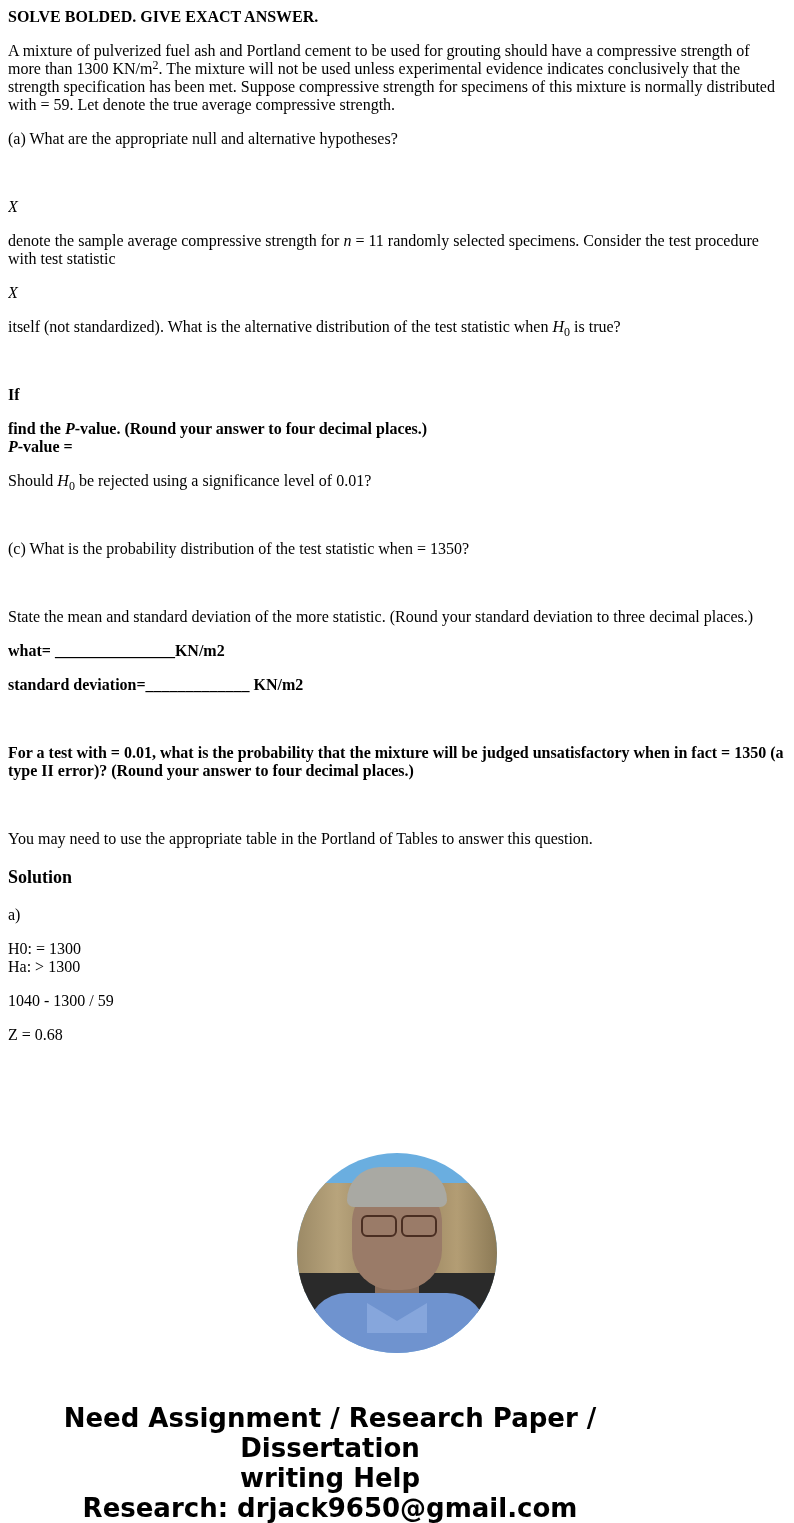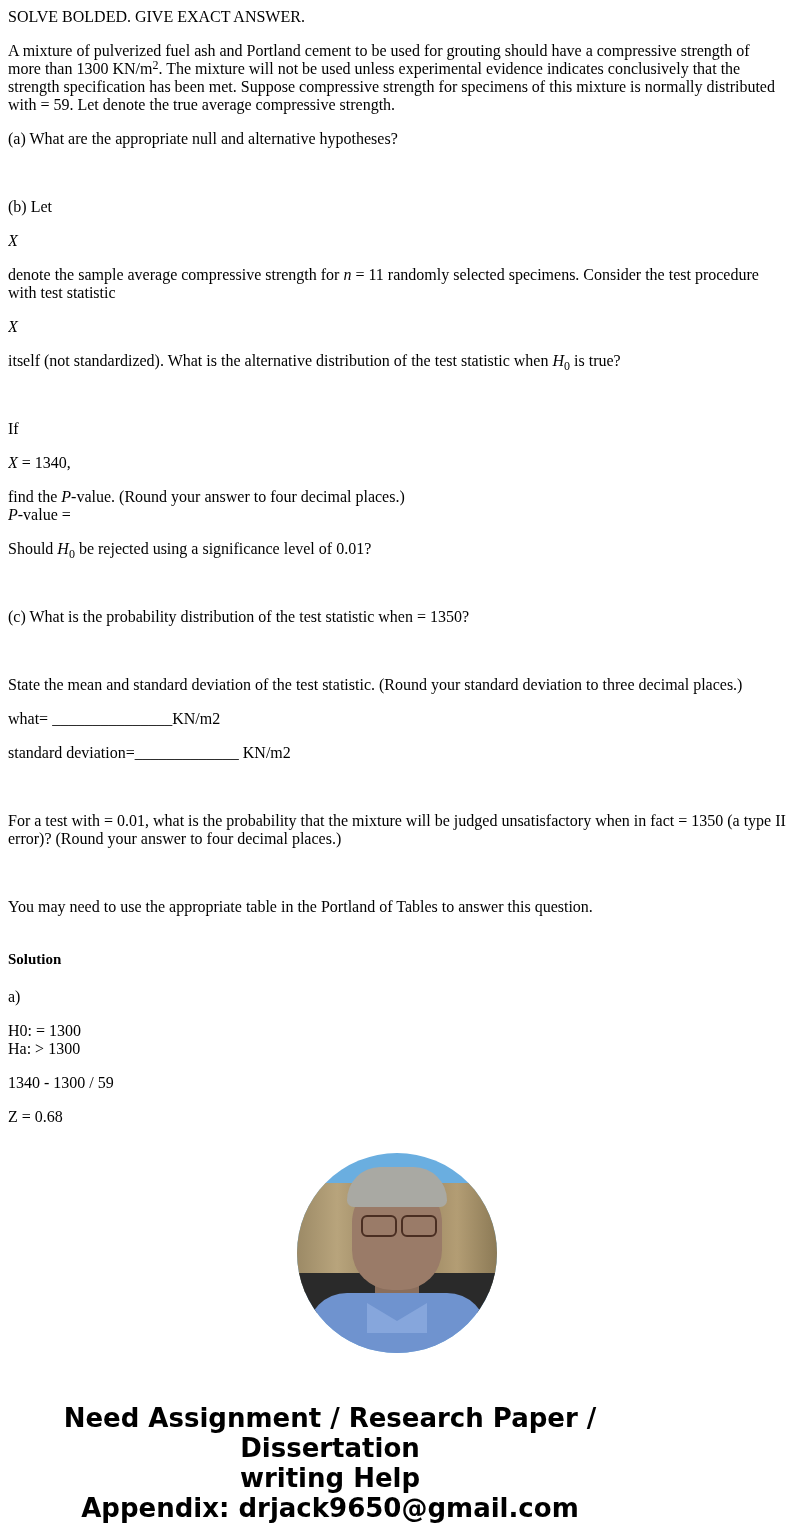--- a/index.html
+++ b/index.html
@@ -22,28 +22,28 @@
       left: 8px;
       top: 0;
       width: 778px;
       height: 1122px;
       overflow: hidden;
     }
     p {
       margin: 16px 0;
     }
     .first { margin-top: 8px; }
-    .bold { font-weight: normal; }
+    .bold { font-weight: bold; }
     .ital { font-style: italic; }
     sup { font-size: 12px; line-height: 0; vertical-align: 5px; }
     sub { font-size: 12px; line-height: 0; vertical-align: -4px; }
     h3.solution-title {
-      font-size: 15px;
+      font-size: 18px;
       font-weight: bold;
-      margin: 32px 0 18px 0;
+      margin: 18px 0 18px 0;
       line-height: 22px;
     }
     .gap { height: 18px; }
     .avatar-wrap {
       position: absolute;
       left: 297px;
       top: 1153px;
       width: 200px;
       height: 200px;
       border-radius: 50%;
@@ -115,64 +115,62 @@
 <body>
 
 <div class="content">
   <p class="first bold">SOLVE BOLDED. GIVE EXACT ANSWER.</p>
 
   <p><span>A mixture of pulverized fuel ash and Portland cement to be used for grouting should have a compressive strength of more than 1300 KN/m</span><sup>2</sup><span>. The mixture will not be used unless experimental evidence indicates conclusively that the strength specification has been met. Suppose compressive strength for specimens of this mixture is normally distributed with = 59. Let denote the true average compressive strength.</span></p>
 
   <p>(a) What are the appropriate null and alternative hypotheses?</p>
   <div class="gap"></div>
 
-  <p>(b) Let</p>
   <p class="ital">X</p>
   <p><span>denote the sample average compressive strength for </span><span class="ital">n</span><span> = 11 randomly selected specimens. Consider the test procedure with test statistic</span></p>
   <p class="ital">X</p>
   <p><span>itself (not standardized). What is the alternative distribution of the test statistic when </span><span class="ital">H</span><sub>0</sub><span> is true?</span></p>
   <div class="gap"></div>
 
   <p class="bold">If</p>
-  <p class="bold"><span class="ital">X</span><span> = 1340,</span></p>
   <p class="bold" style="margin-bottom:12px"><span>find the </span><span class="ital">P</span><span>-value. (Round your answer to four decimal places.)</span><br><span class="ital">P</span><span>-value =</span></p>
   <p style=""><span>Should </span><span class="ital">H</span><sub>0</sub><span> be rejected using a significance level of 0.01?</span></p>
   <div class="gap"></div>
 
   <p>(c) What is the probability distribution of the test statistic when = 1350?</p>
   <div class="gap"></div>
 
-  <p>State the mean and standard deviation of the test statistic. (Round your standard deviation to three decimal places.)</p>
+  <p>State the mean and standard deviation of the more statistic. (Round your standard deviation to three decimal places.)</p>
   <p class="bold">what= _______________KN/m2</p>
   <p class="bold">standard deviation=_____________ KN/m2</p>
   <div class="gap"></div>
 
   <p class="bold">For a test with = 0.01, what is the probability that the mixture will be judged unsatisfactory when in fact = 1350 (a type II error)? (Round your answer to four decimal places.)</p>
   <div class="gap"></div>
 
   <p>You may need to use the appropriate table in the Portland of Tables to answer this question.</p>
 
   <h3 class="solution-title">Solution</h3>
 
   <p>a)</p>
   <p><span>H0: = 1300</span><br><span>Ha: &gt; 1300</span></p>
-  <p>1340 - 1300 / 59</p>
+  <p>1040 - 1300 / 59</p>
   <p>Z = 0.68</p>
 
 </div>
 
 <div class="avatar-wrap">
   <div class="avatar-bg-wall"></div>
   <div class="avatar-bg-dark"></div>
   <div class="avatar-neck"></div>
   <div class="avatar-shirt"></div>
   <div class="avatar-collar"></div>
   <div class="avatar-face"></div>
   <div class="avatar-hair"></div>
   <div class="avatar-glasses-l"></div>
   <div class="avatar-glasses-r"></div>
 </div>
 
 <div class="promo">
   <div>Need Assignment / Research Paper / Dissertation</div>
   <div>writing Help</div>
-  <div>Appendix: drjack9650@gmail.com</div>
+  <div>Research: drjack9650@gmail.com</div>
 </div>
 
 </body></html>

